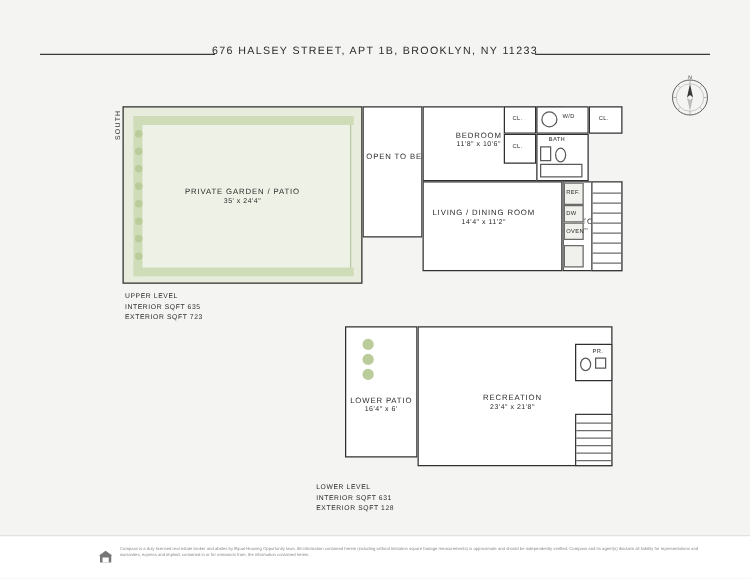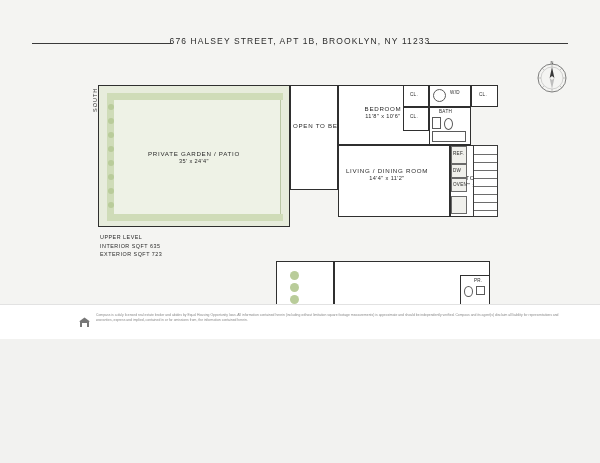--- a/index.html
+++ b/index.html
@@ -6,21 +6,21 @@
     margin: 0;
     padding: 0;
     background: #f2f2f0;
   }
   body {
     font-family: "Liberation Sans", sans-serif;
   }
   #page {
     position: relative;
     width: 600px;
-    height: 339px;
+    height: 463px;
     background: #f4f4f2;
     overflow: hidden;
   }
   
   .title-bar {
     position: absolute;
     left: 0; top: 30px;
     width: 600px;
     text-align: center;
   }

